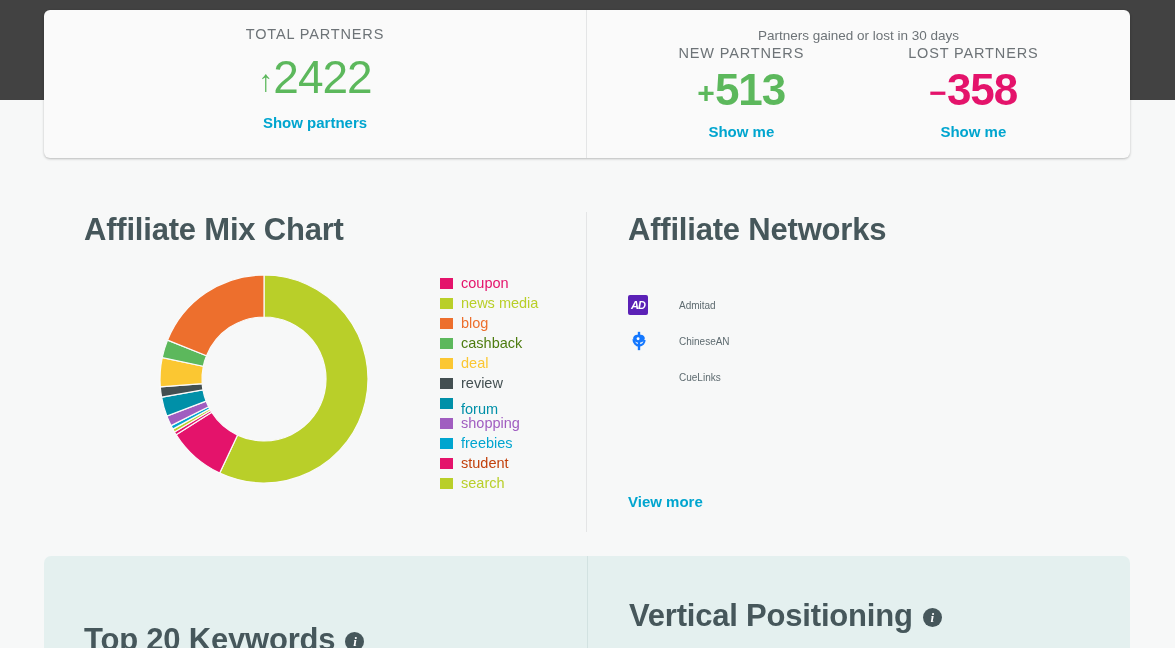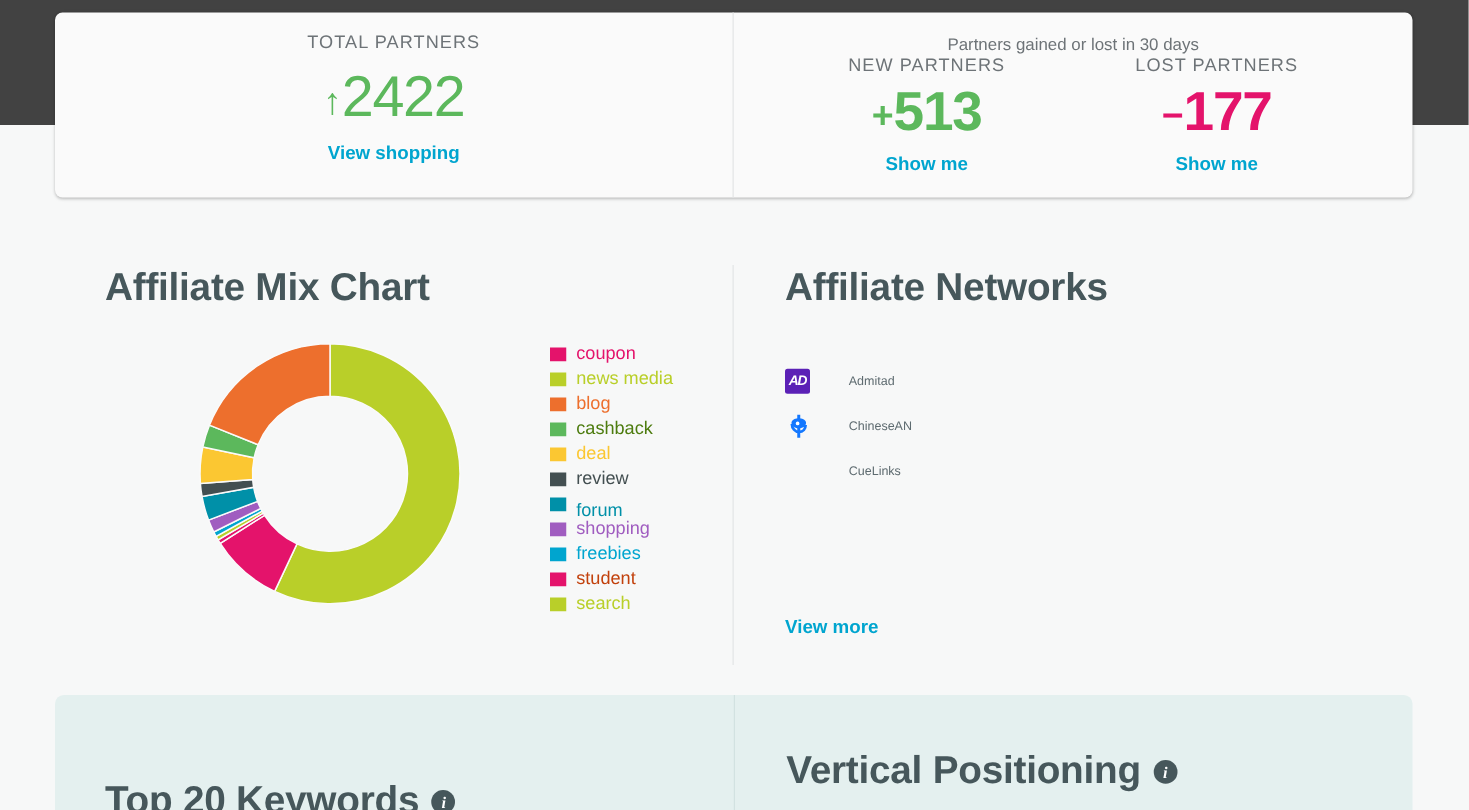--- a/index.html
+++ b/index.html
@@ -119,34 +119,34 @@
 
 <div class="page">
 
   <div class="topbar"></div>
 
   <div class="kpi-card">
 
     <div class="kpi-left">
       <div class="kpi-label">TOTAL PARTNERS</div>
       <div class="kpi-big kpi-green"><span class="sign">↑</span><span>2422</span></div>
-      <a class="kpi-link">View shopping</a>
+      <a class="kpi-link">Show partners</a>
     </div>
 
     <div class="kpi-right">
       <div class="kpi-sub">Partners gained or lost in 30 days</div>
       <div class="kpi-cols">
         <div class="kpi-col">
           <div class="kpi-label">NEW PARTNERS</div>
           <div class="kpi-big kpi-green"><span class="sign">+</span><span>513</span></div>
           <a class="kpi-link">Show me</a>
         </div>
         <div class="kpi-col">
           <div class="kpi-label">LOST PARTNERS</div>
-          <div class="kpi-big kpi-pink"><span class="sign">−</span><span>177</span></div>
+          <div class="kpi-big kpi-pink"><span class="sign">−</span><span>358</span></div>
           <a class="kpi-link">Show me</a>
         </div>
       </div>
     </div>
   </div>
 
   <div class="mid">
 
     <div class="mid-left">
       <div class="section-title">Affiliate Mix Chart</div>

